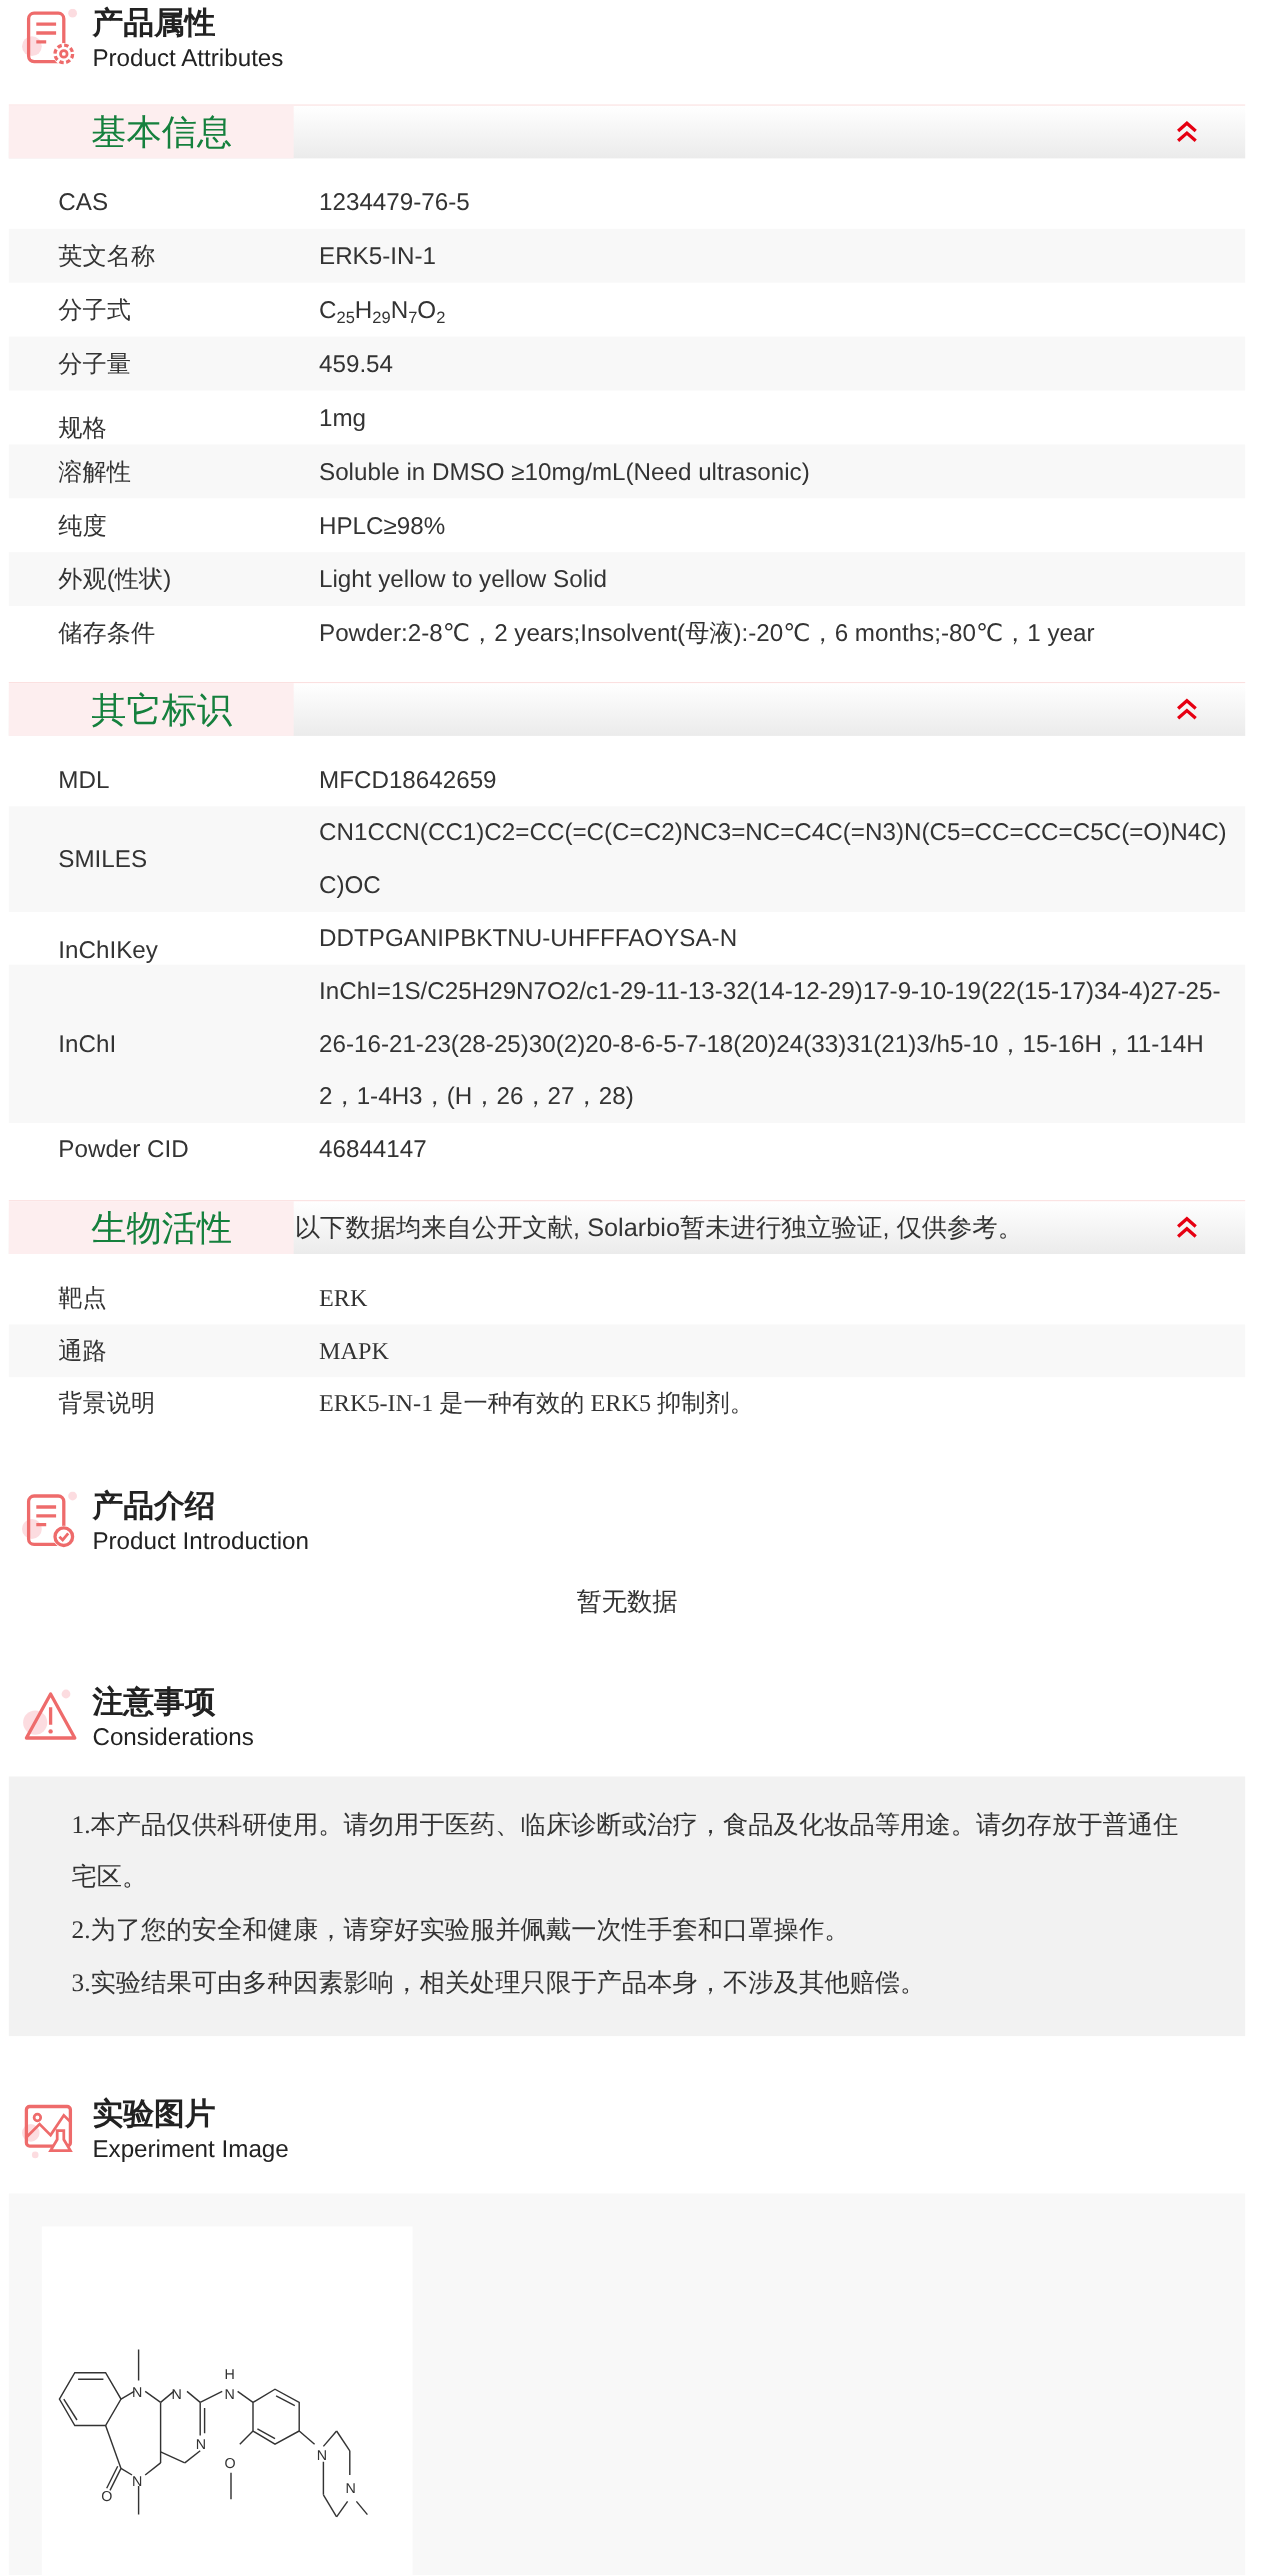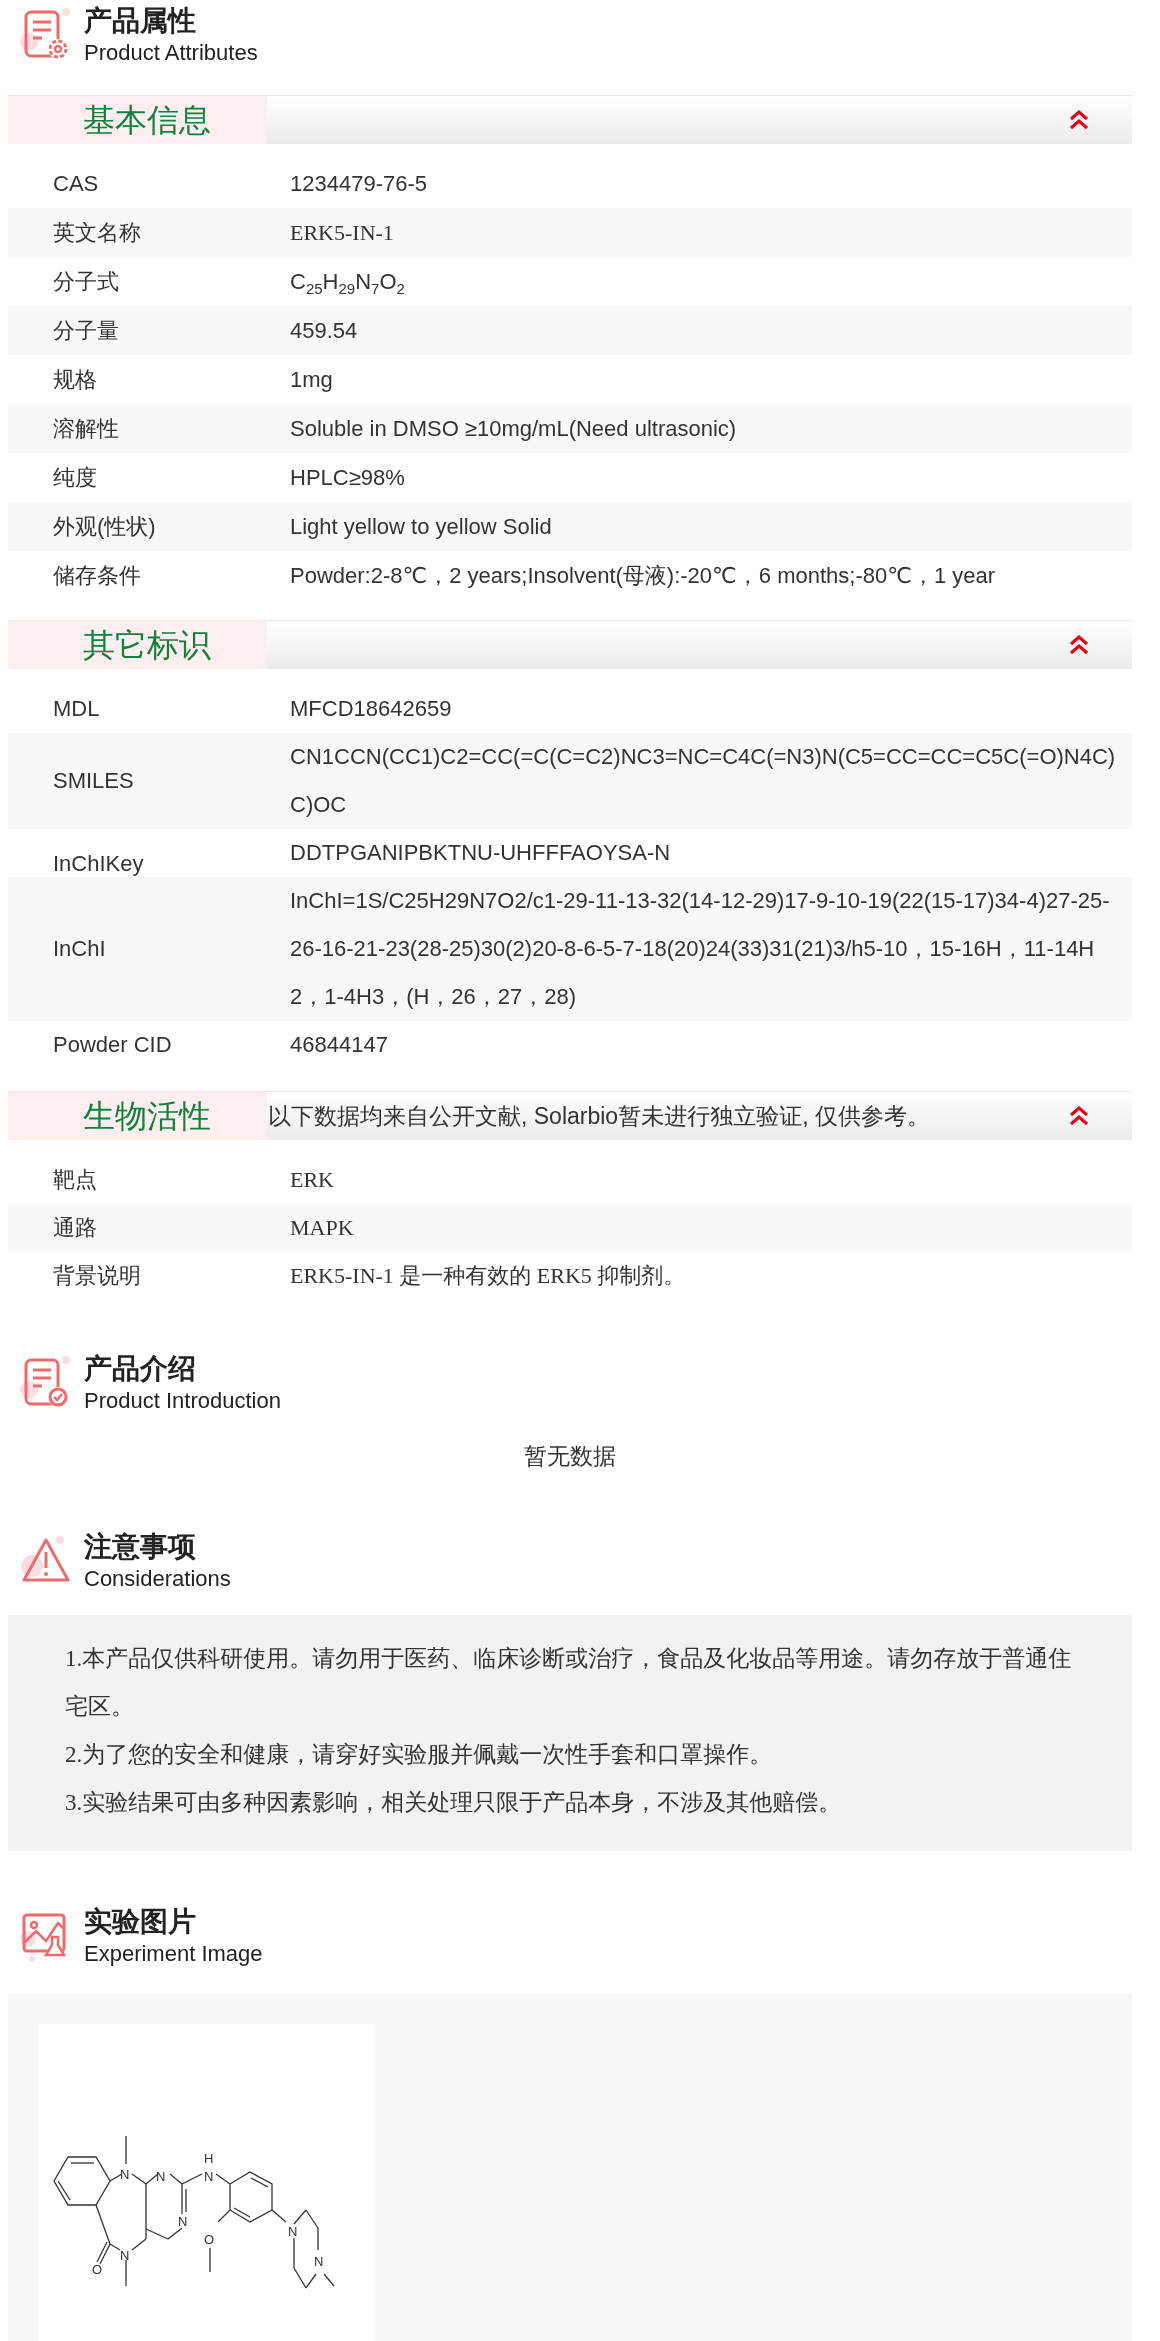--- a/index.html
+++ b/index.html
@@ -62,35 +62,35 @@
       <polyline points="3,10 11,3 19,10" fill="none" stroke="#e60012" stroke-width="3"></polyline>
       <polyline points="3,19 11,12 19,19" fill="none" stroke="#e60012" stroke-width="3"></polyline>
     </svg>
   </div>
 
   <div class="tbl" style="top:159px;">
     <div class="row" style="height:49px;">
       <div class="k">CAS</div>
       <div class="v">1234479-76-5</div>
     </div>
-    <div class="row alt" style="height:49px;font-family:Liberation Serif, serif;">
+    <div class="row alt" style="height:49px;">
       <div class="k">英文名称</div>
       <div class="v">ERK5-IN-1</div>
     </div>
     <div class="row" style="height:49px;">
       <div class="k">分子式</div>
       <div class="v">
         <span>C</span><sub>25</sub><span>H</span><sub>29</sub><span>N</span><sub>7</sub><span>O</span><sub>2</sub>
       </div>
     </div>
     <div class="row alt" style="height:49px;">
       <div class="k">分子量</div>
       <div class="v">459.54</div>
     </div>
-    <div class="row" style="height:49px;">
+    <div class="row" style="height:49px;align-items:flex-end;">
       <div class="k">规格</div>
       <div class="v">1mg</div>
     </div>
     <div class="row alt" style="height:49px;">
       <div class="k">溶解性</div>
       <div class="v">Soluble in DMSO ≥10mg/mL(Need ultrasonic)</div>
     </div>
     <div class="row" style="height:49px;">
       <div class="k">纯度</div>
       <div class="v">HPLC≥98%</div>

